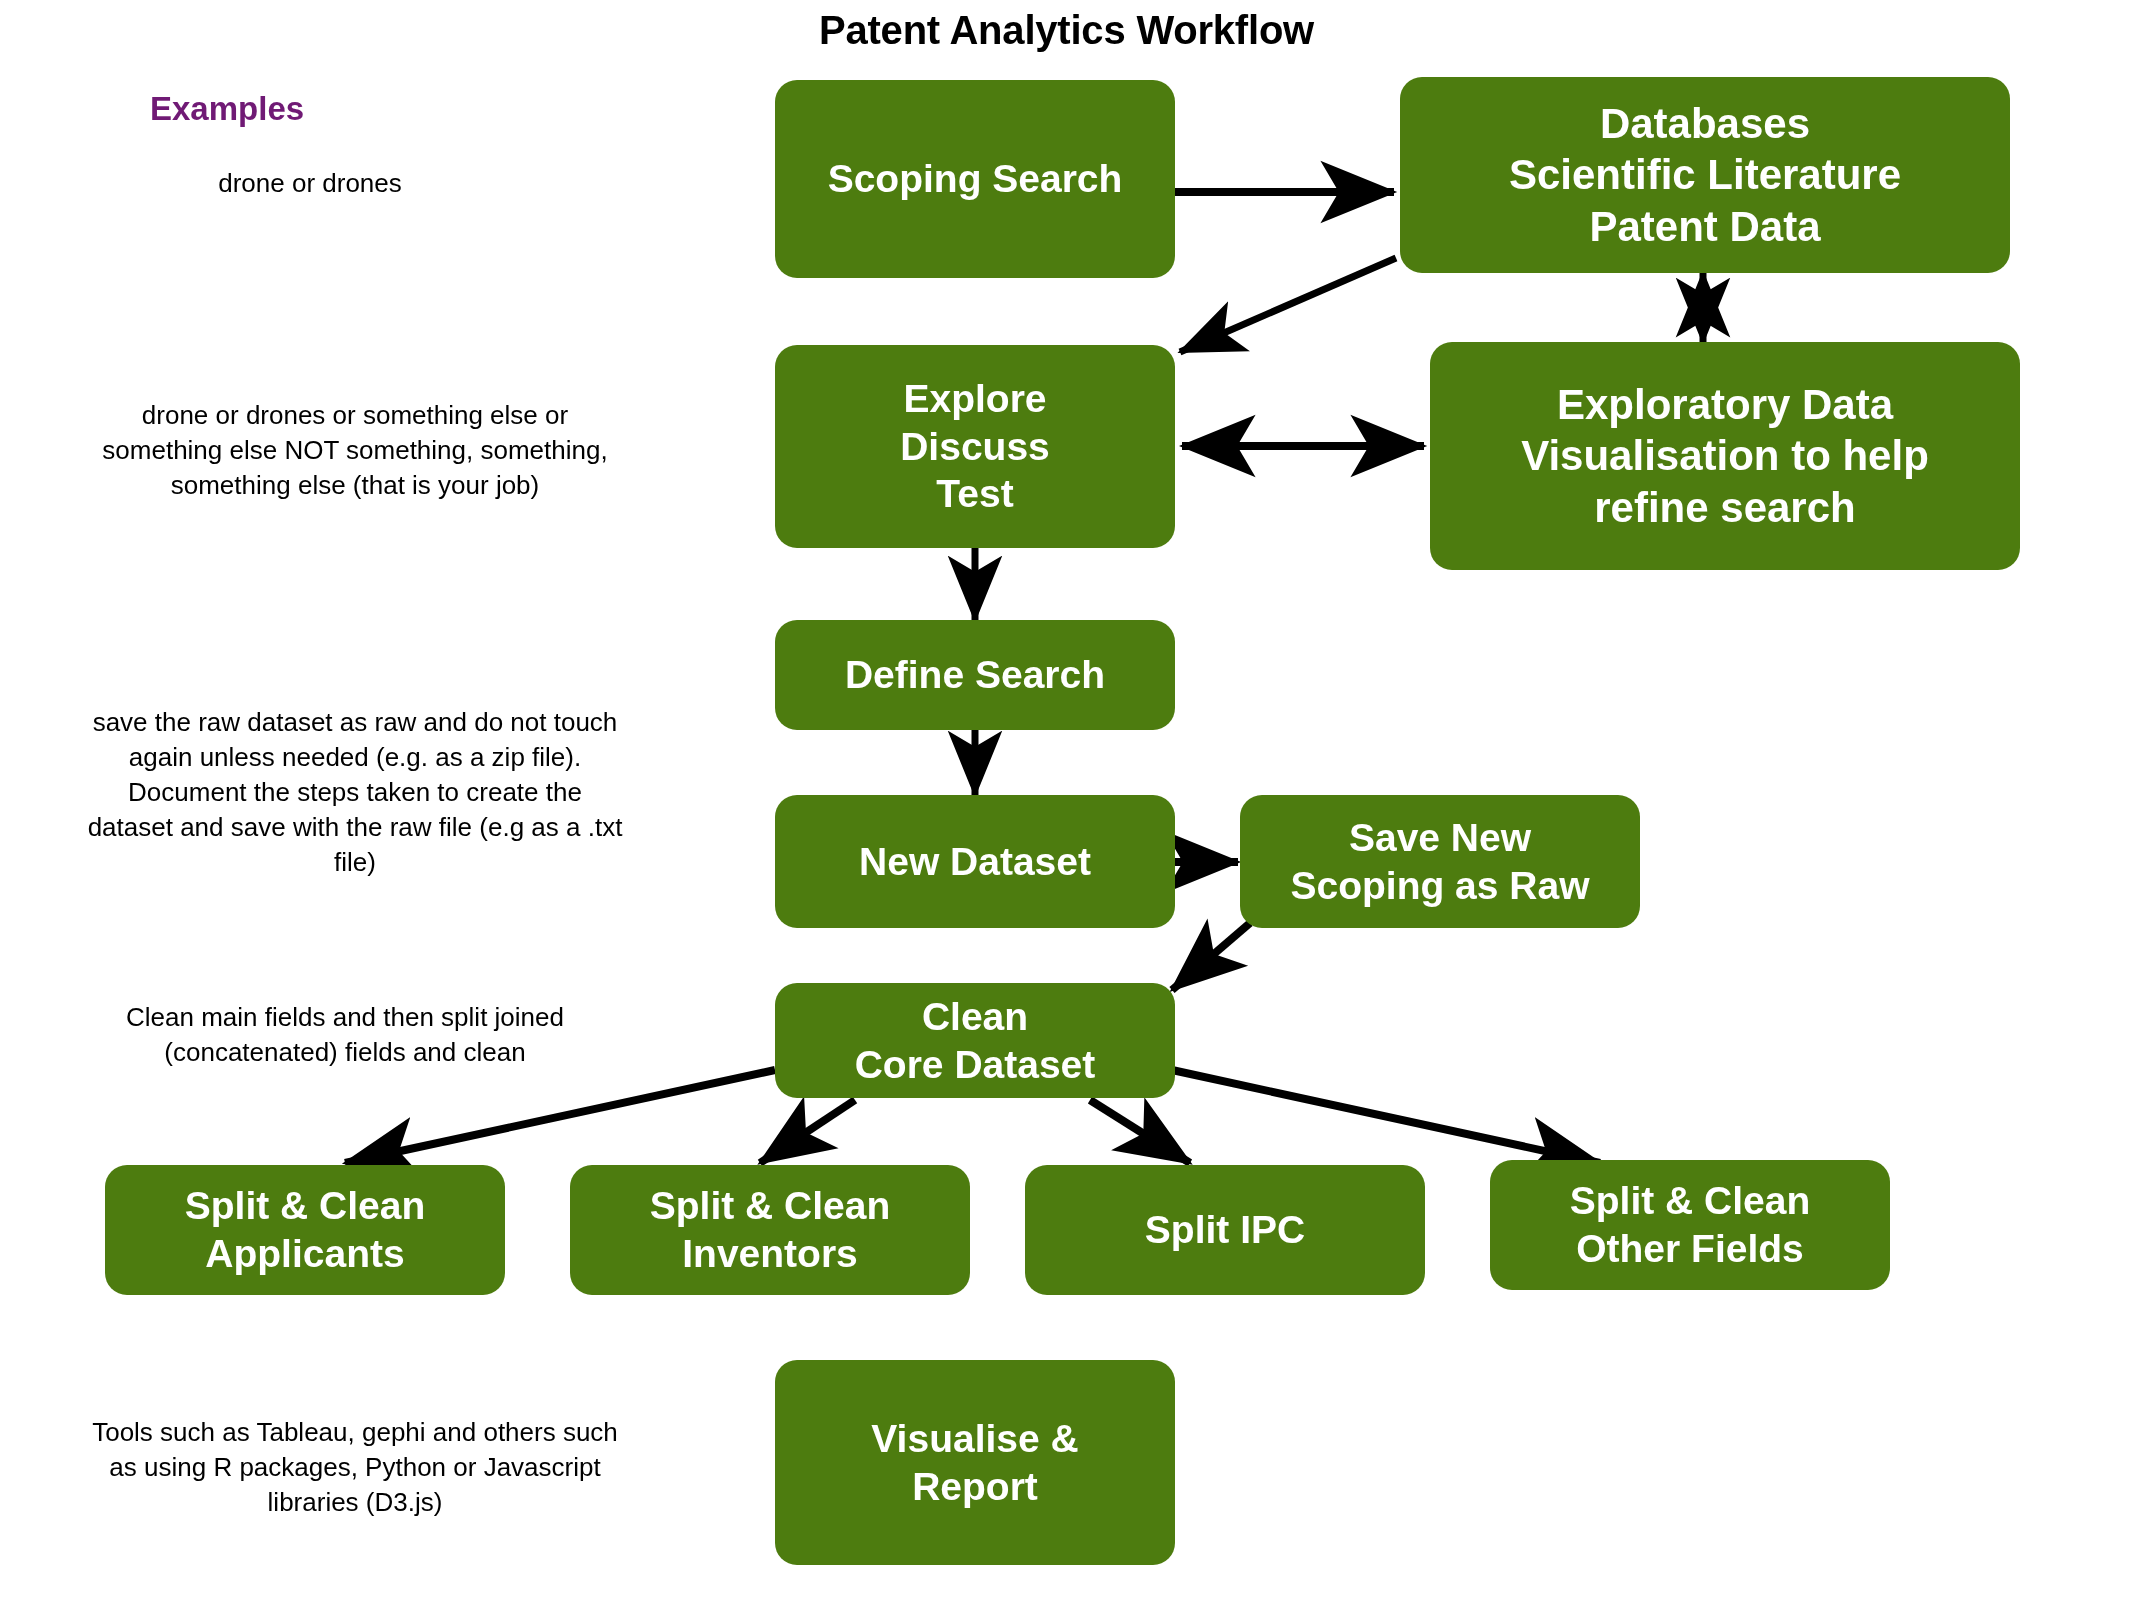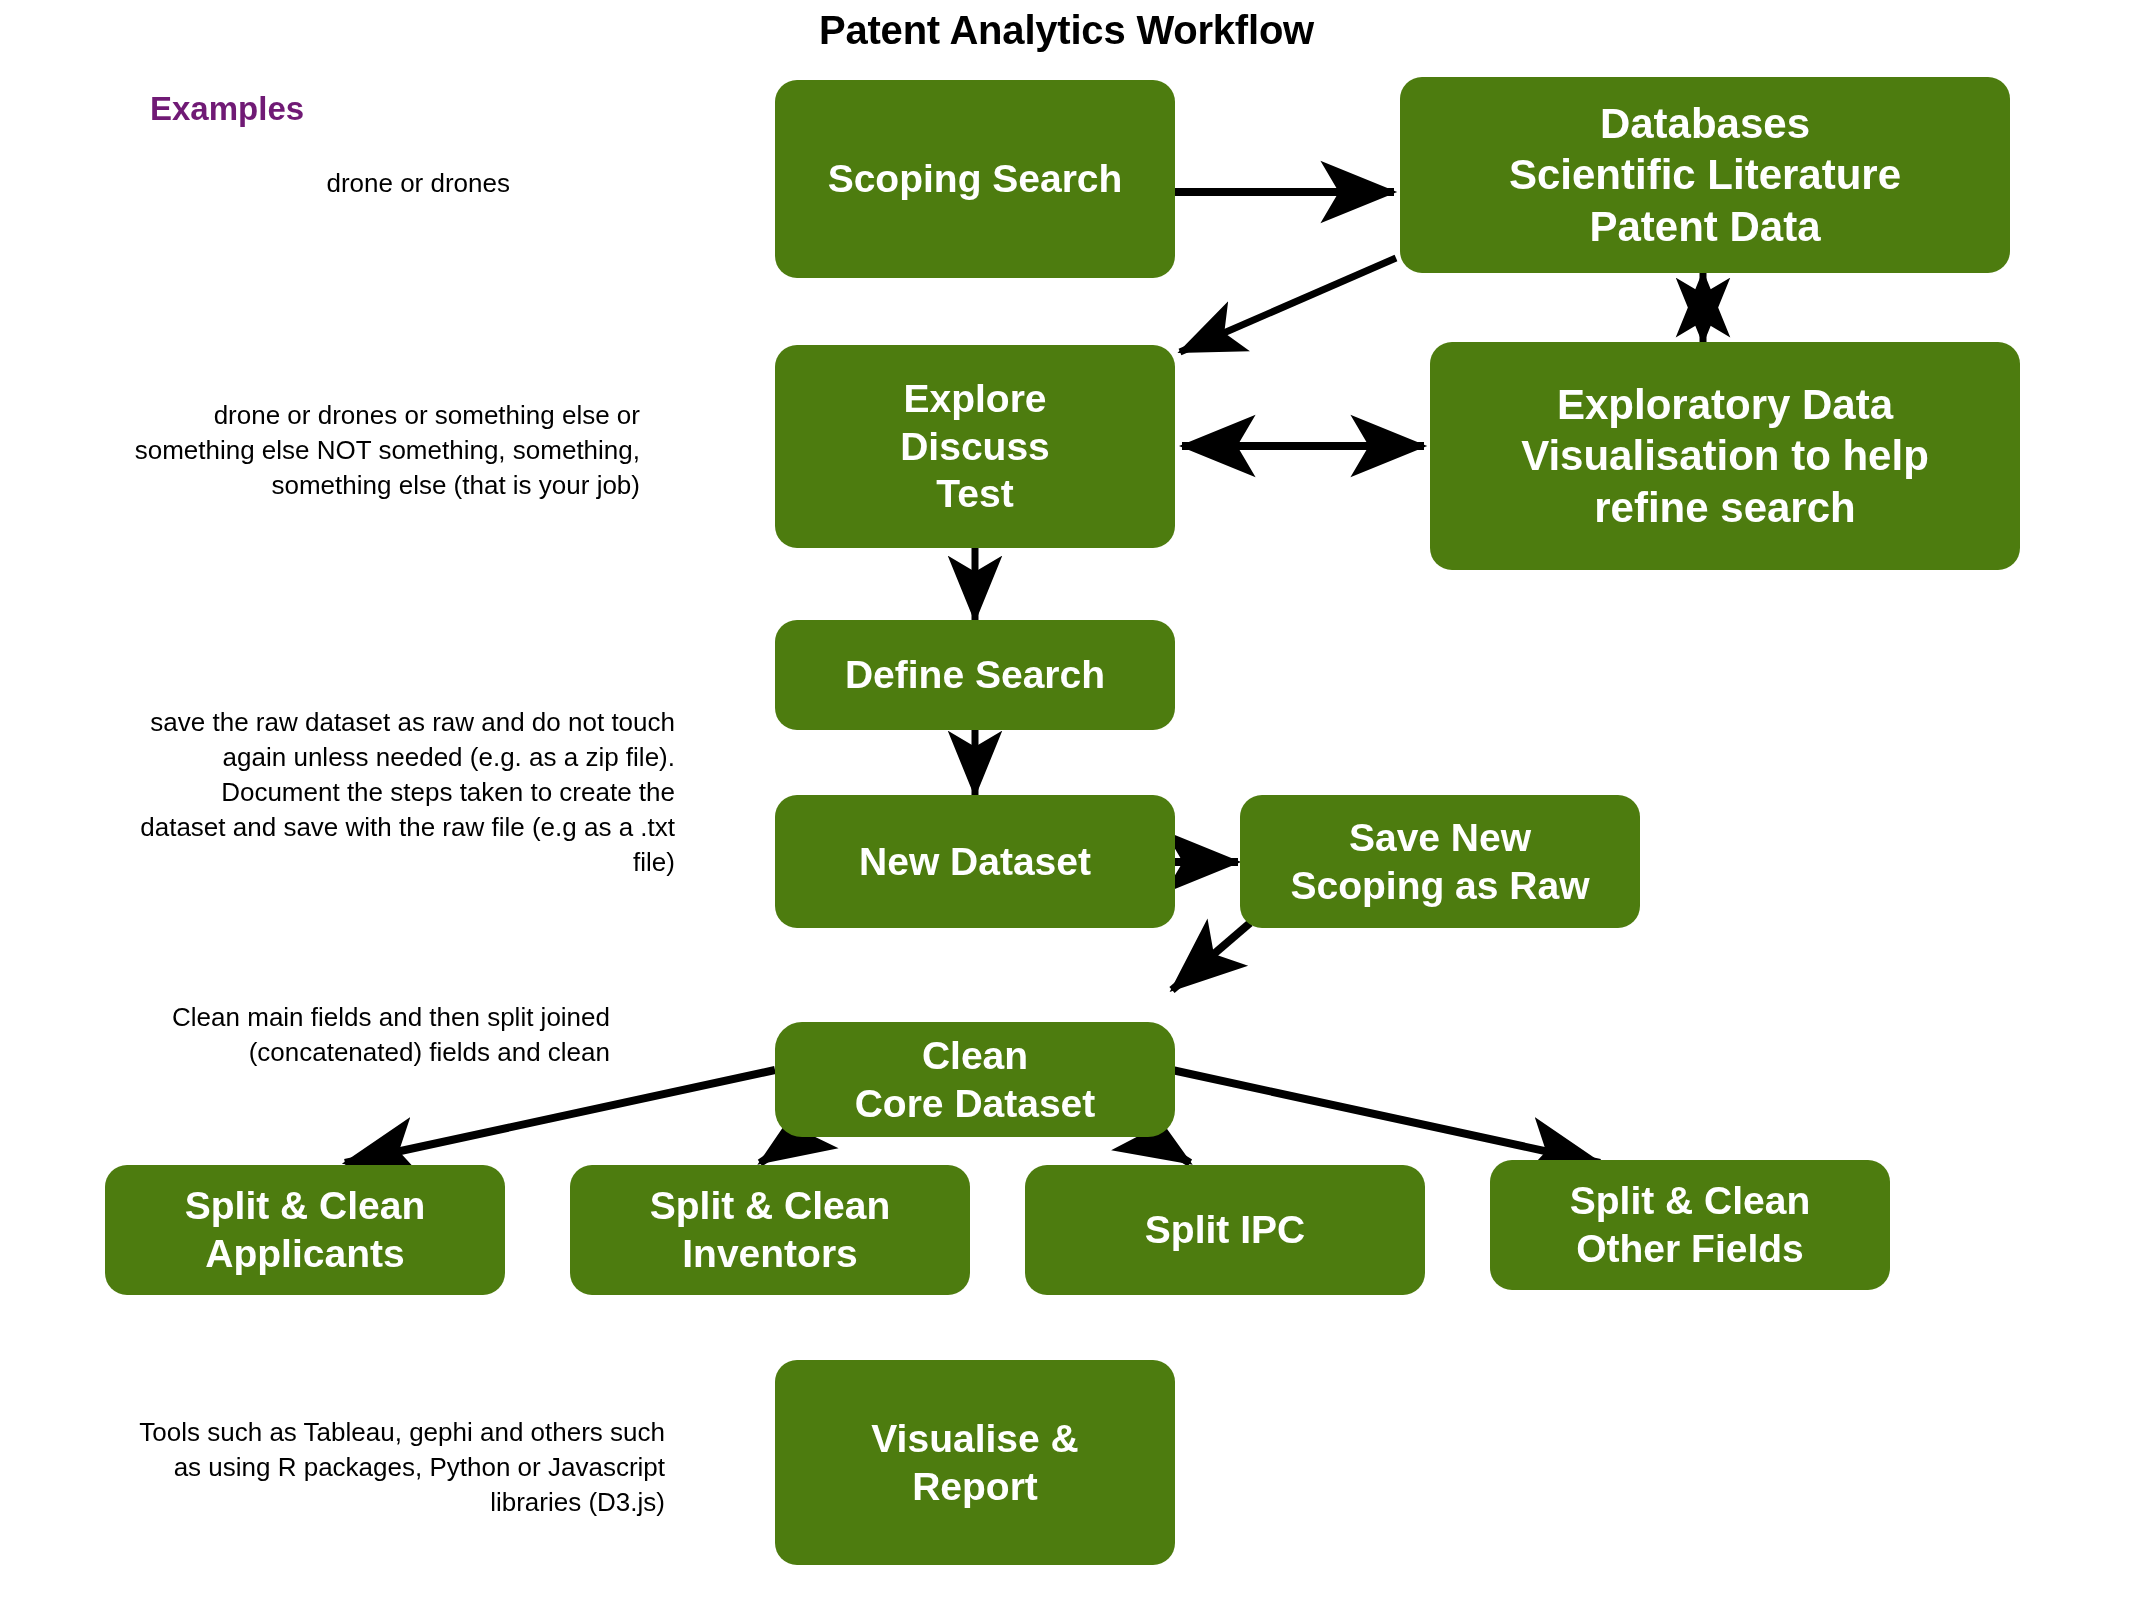--- a/index.html
+++ b/index.html
@@ -29,21 +29,21 @@
     text-align: center;
     font-size: 40px;
     font-weight: bold;
     color: #000000;
     letter-spacing: -0.2px;
   }
 
   
   .annotation {
     position: absolute;
-    text-align: right;
+    text-align: center;
     color: #000000;
     font-size: 26px;
     line-height: 1.35;
     white-space: pre-line;
   }
   #examples-heading {
     position: absolute;
     left: 150px;
     top: 90px;
     width: 320px;
@@ -163,21 +163,21 @@
 Visualisation to help
 refine search</div>
 
   <div class="node" style="left:775px; top:620px; width:400px; height:110px;">Define Search</div>
 
   <div class="node" style="left:775px; top:795px; width:400px; height:133px;">New Dataset</div>
 
   <div class="node" style="left:1240px; top:795px; width:400px; height:133px;">Save New
 Scoping as Raw</div>
 
-  <div class="node" style="left:775px; top:1022px; width:400px; height:115px;border-radius:27px;">Clean
+  <div class="node" style="left:775px; top:983px; width:400px; height:115px;">Clean
 Core Dataset</div>
 
   <div class="node" style="left:105px; top:1165px; width:400px; height:130px;">Split &amp; Clean
 Applicants</div>
 
   <div class="node" style="left:570px; top:1165px; width:400px; height:130px;">Split &amp; Clean
 Inventors</div>
 
   <div class="node" style="left:1025px; top:1165px; width:400px; height:130px;">Split IPC</div>
 

